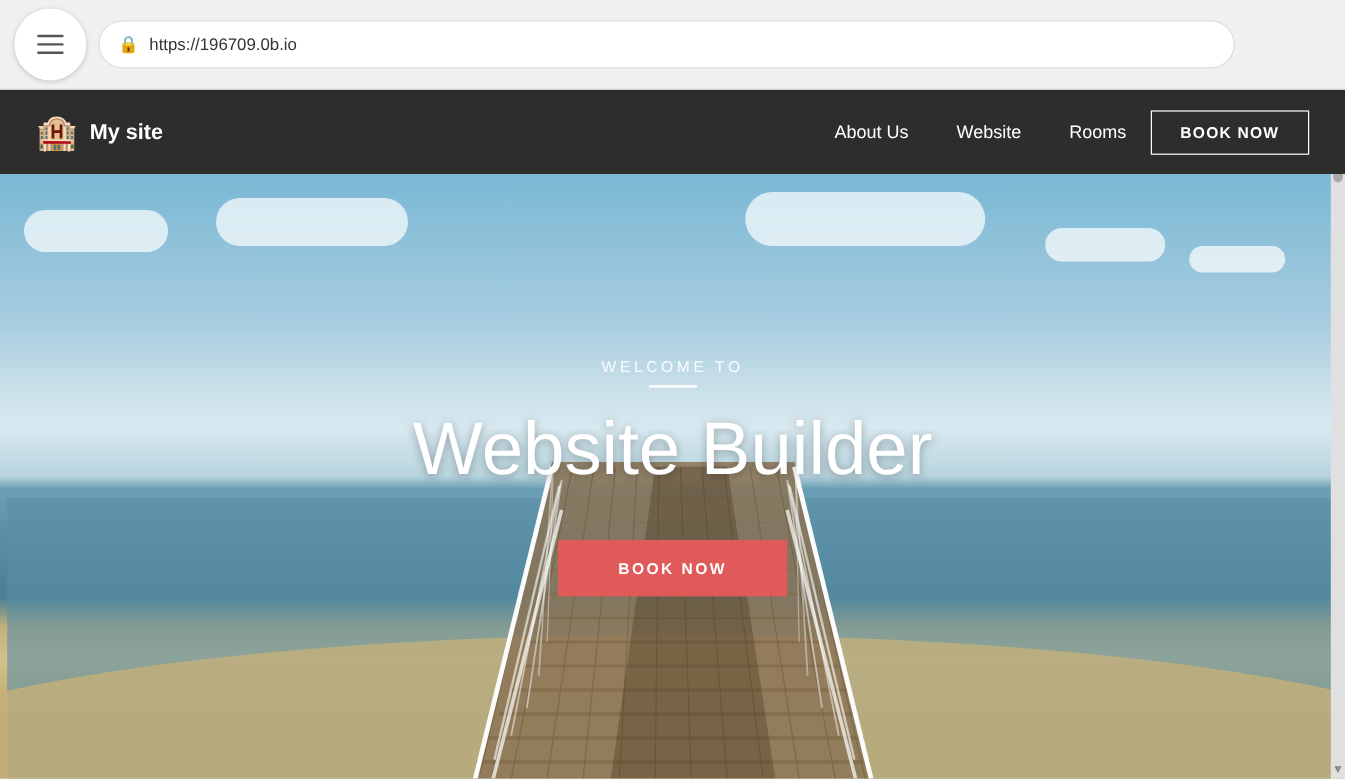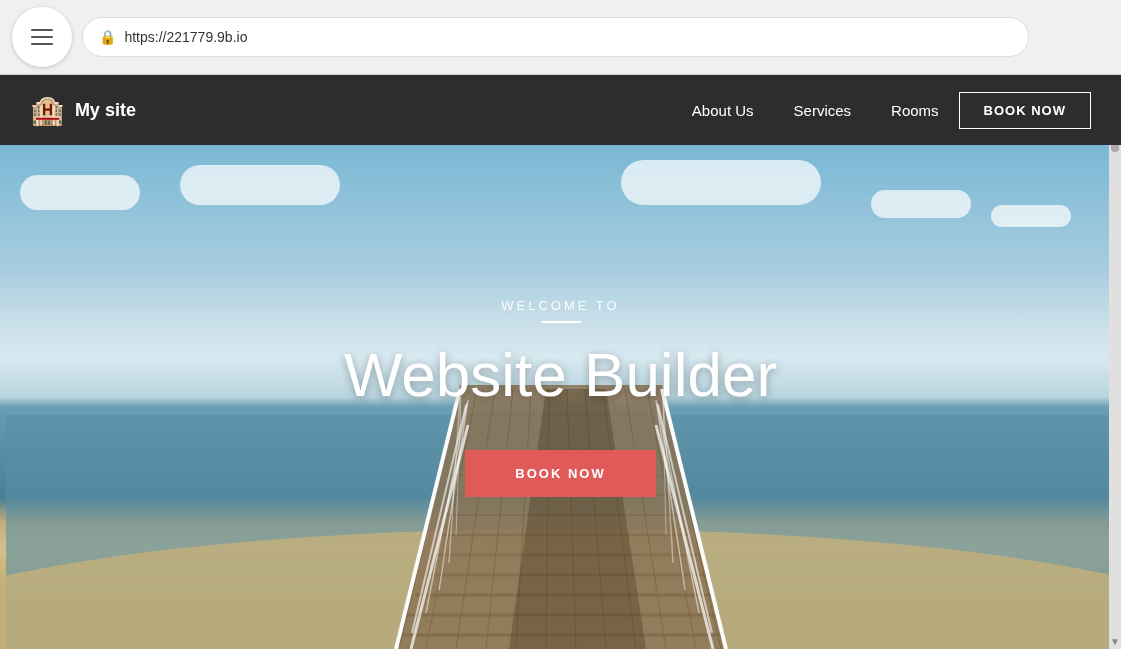--- a/index.html
+++ b/index.html
@@ -240,35 +240,35 @@
 
 <div class="browser-chrome">
   <div class="menu-button">
     <div class="menu-bar"></div>
     <div class="menu-bar"></div>
     <div class="menu-bar"></div>
   </div>
 
   <div class="url-bar-container">
     <span class="lock-icon">🔒</span>
-    <span class="url-text">https://221779.9b.io</span>
+    <span class="url-text">https://196709.0b.io</span>
   </div>
 </div>
 
 <div class="website-wrapper">
 
   <nav class="nav-bar">
     <a class="nav-logo" href="#">
       <span class="hotel-icon">🏨</span>
       <span>My site</span>
     </a>
 
     <div class="nav-links">
       <a class="nav-link" href="#">About Us</a>
-      <a class="nav-link" href="#">Services</a>
+      <a class="nav-link" href="#">Website</a>
       <a class="nav-link" href="#">Rooms</a>
     </div>
 
     <button class="book-now-btn">BOOK NOW</button>
   </nav>
 
   <div class="hero">
 
     <div class="hero-bg"></div>
 

